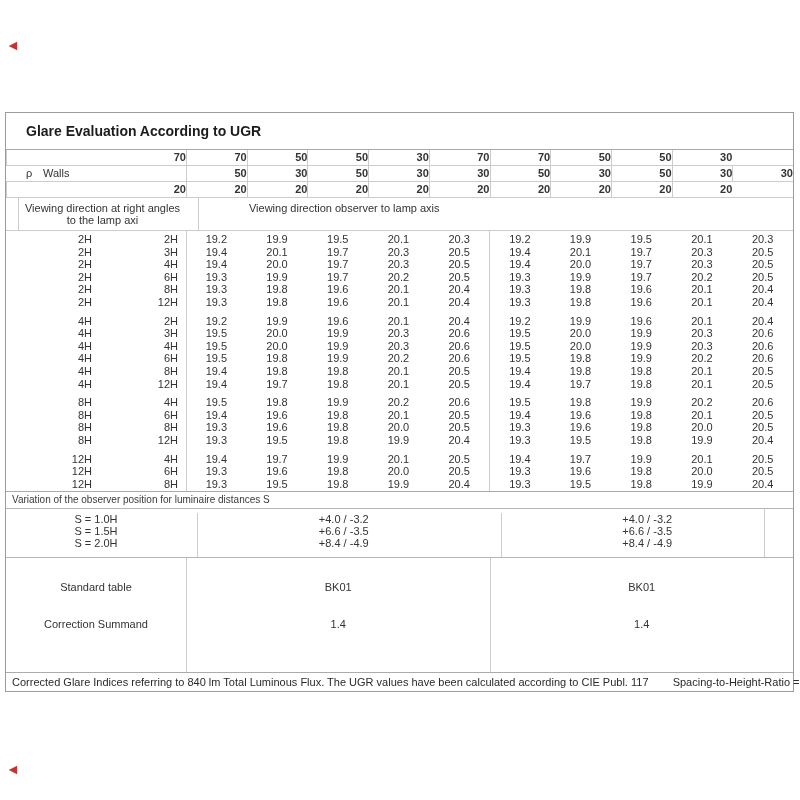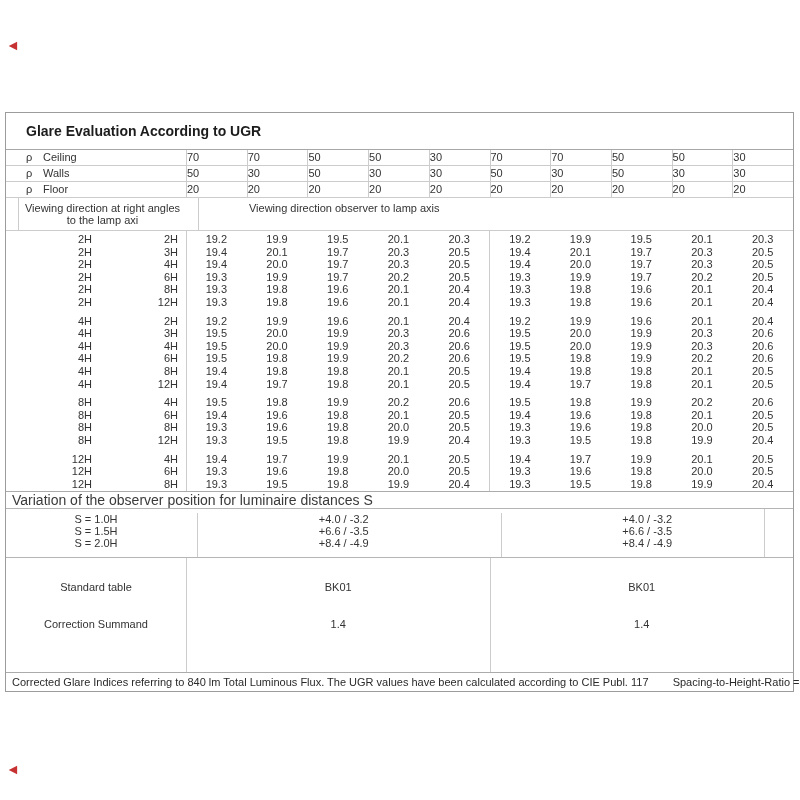--- a/index.html
+++ b/index.html
@@ -14,21 +14,21 @@
     background:#fff;box-sizing:border-box;font-size:11px;}
 
   .title-row{height:36px;line-height:36px;padding-left:20px;font-size:14px;font-weight:bold;
     color:#1c1c1c;border-bottom:1px solid #a8a8a8;}
 
   
   .rho-row{display:grid;grid-template-columns:180px repeat(10,1fr);height:15px;line-height:14px;
     border-bottom:1px solid #ccc;}
   .rho-label{padding-left:20px;text-align:left;}
   .rho-sym{display:inline-block;width:17px;}
-  .rho-val{text-align:left;border-left:1px solid #ccc;}
+  .rho-val{text-align:right;border-left:1px solid #ccc;font-weight:bold;}
 
   
   .room-header{display:grid;grid-template-columns:180px 1fr 1fr;height:32px;
     border-bottom:1px solid #ccc;}
   .rh-left{padding-top:2px;}
   .rh-roomsize{text-align:center;height:14px;line-height:14px;}
   .rh-xy{display:grid;grid-template-columns:110px 70px;height:14px;line-height:14px;}
   .rh-x{text-align:right;padding-right:24px;}
   .rh-y{text-align:right;padding-right:8px;}
   .rh-head{border-left:1px solid #ccc;text-align:center;padding-top:4px;margin-left:12px;}
@@ -37,21 +37,21 @@
   .data-block{position:relative;height:258px;padding-top:2px;border-bottom:1px solid #ababab;
     box-sizing:content-box;}
   .vline{position:absolute;top:0;bottom:0;width:1px;background:#ccc;}
   .data-group{margin-bottom:6px;}
   .data-row{display:grid;grid-template-columns:110px 70px repeat(10,1fr);height:12.6px;
     line-height:12.6px;}
   .cx{text-align:right;padding-right:24px;}
   .cy{text-align:right;padding-right:8px;}
   .cv{text-align:center;}
 
-  .variation-row{height:16px;line-height:16px;font-size:14px;padding-left:6px;
+  .variation-row{height:16px;line-height:16px;font-size:10px;padding-left:6px;
     border-bottom:1px solid #b5b5b5;color:#3a3a3a;}
 
   .s-block{position:relative;display:grid;grid-template-columns:180px 1fr 1fr;height:44px;
     padding-top:4px;border-bottom:1px solid #b5b5b5;box-sizing:content-box;gap:11px;}
   .s-col div{height:12px;line-height:12px;text-align:center;}
   .s-left,.s-right{border-left:1px solid #ccc;}
   .s-extra{position:absolute;top:0;bottom:0;left:758px;width:1px;background:#ccc;}
 
   .lower-block{display:grid;grid-template-columns:180px 1fr 1fr;height:114px;
     border-bottom:1px solid #ababab;}
@@ -72,21 +72,20 @@
 
   <span id="marker-top" class="marker">◄</span>
   <span id="marker-bottom" class="marker">◄</span>
 
   <div id="ugr-table">
 
     <div class="title-row">Glare Evaluation According to UGR</div>
 
     <div>
         <div class="rho-row">
-          <div class="rho-label"><span class="rho-sym">ρ</span><span>Ceiling</span></div>
           <div class="rho-val">70</div>
           <div class="rho-val">70</div>
           <div class="rho-val">50</div>
           <div class="rho-val">50</div>
           <div class="rho-val">30</div>
           <div class="rho-val">70</div>
           <div class="rho-val">70</div>
           <div class="rho-val">50</div>
           <div class="rho-val">50</div>
           <div class="rho-val">30</div>
@@ -98,21 +97,20 @@
           <div class="rho-val">50</div>
           <div class="rho-val">30</div>
           <div class="rho-val">30</div>
           <div class="rho-val">50</div>
           <div class="rho-val">30</div>
           <div class="rho-val">50</div>
           <div class="rho-val">30</div>
           <div class="rho-val">30</div>
         </div>
         <div class="rho-row">
-          <div class="rho-label"><span class="rho-sym">ρ</span><span>Floor</span></div>
           <div class="rho-val">20</div>
           <div class="rho-val">20</div>
           <div class="rho-val">20</div>
           <div class="rho-val">20</div>
           <div class="rho-val">20</div>
           <div class="rho-val">20</div>
           <div class="rho-val">20</div>
           <div class="rho-val">20</div>
           <div class="rho-val">20</div>
           <div class="rho-val">20</div>

